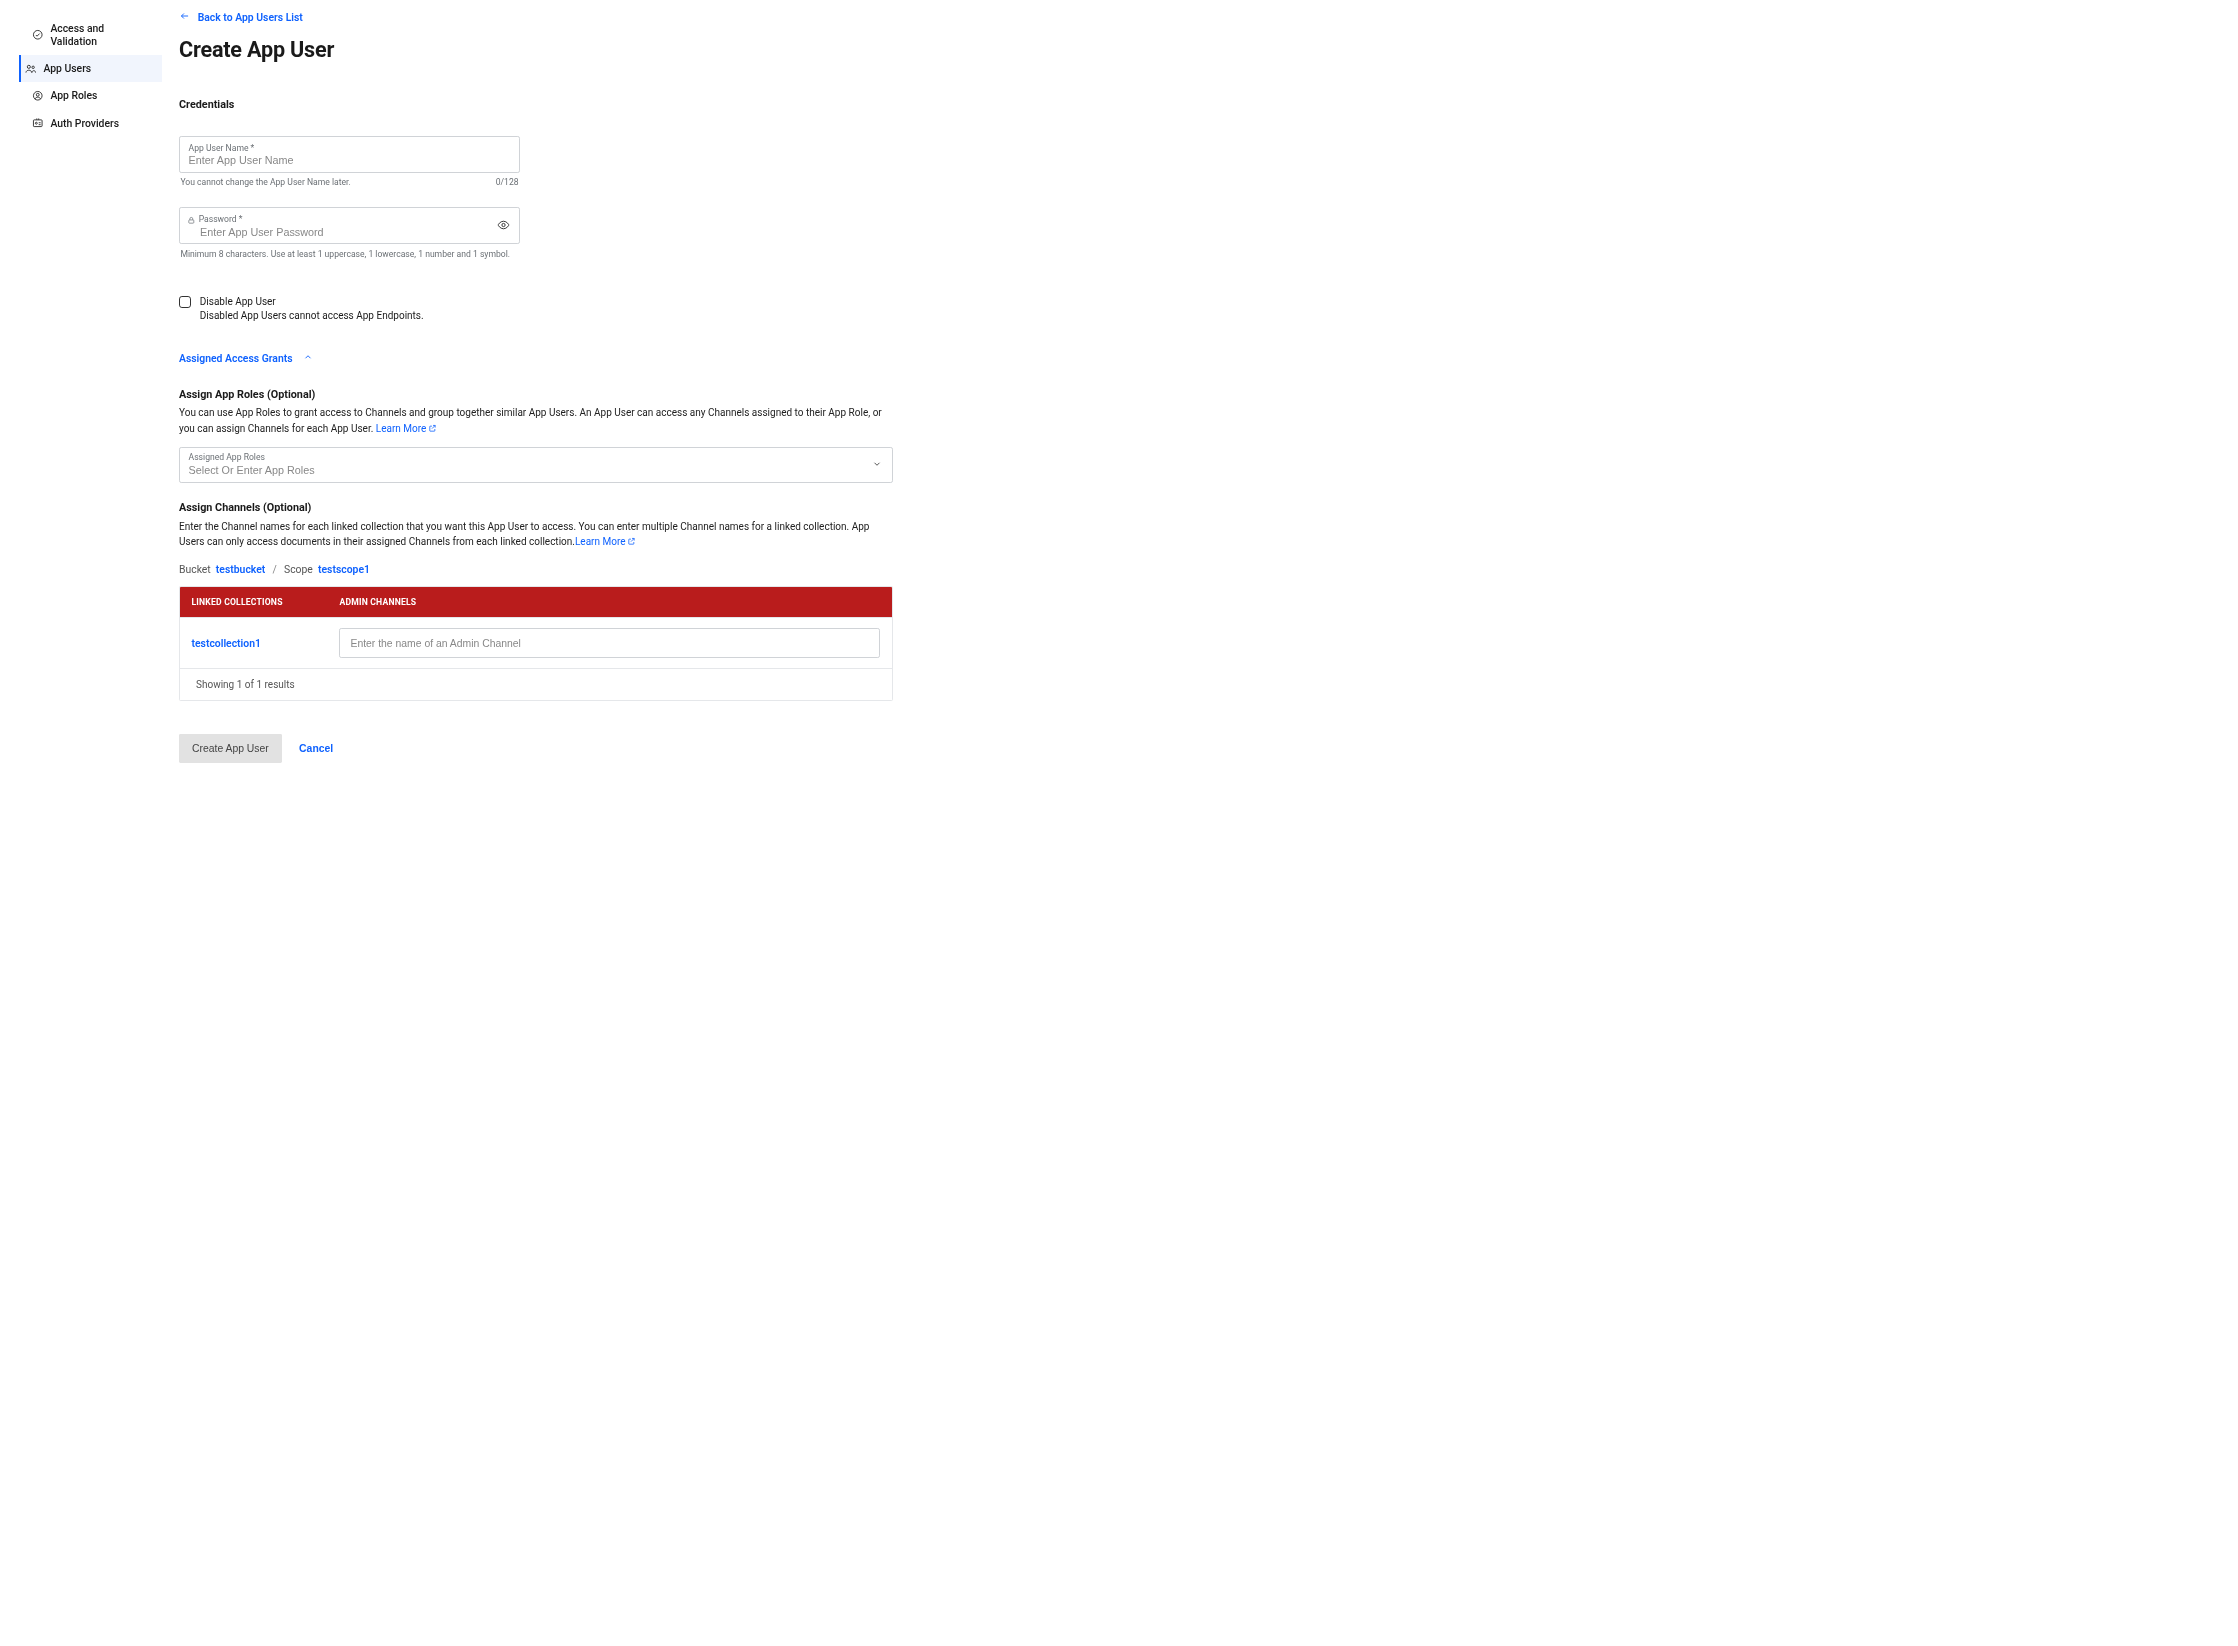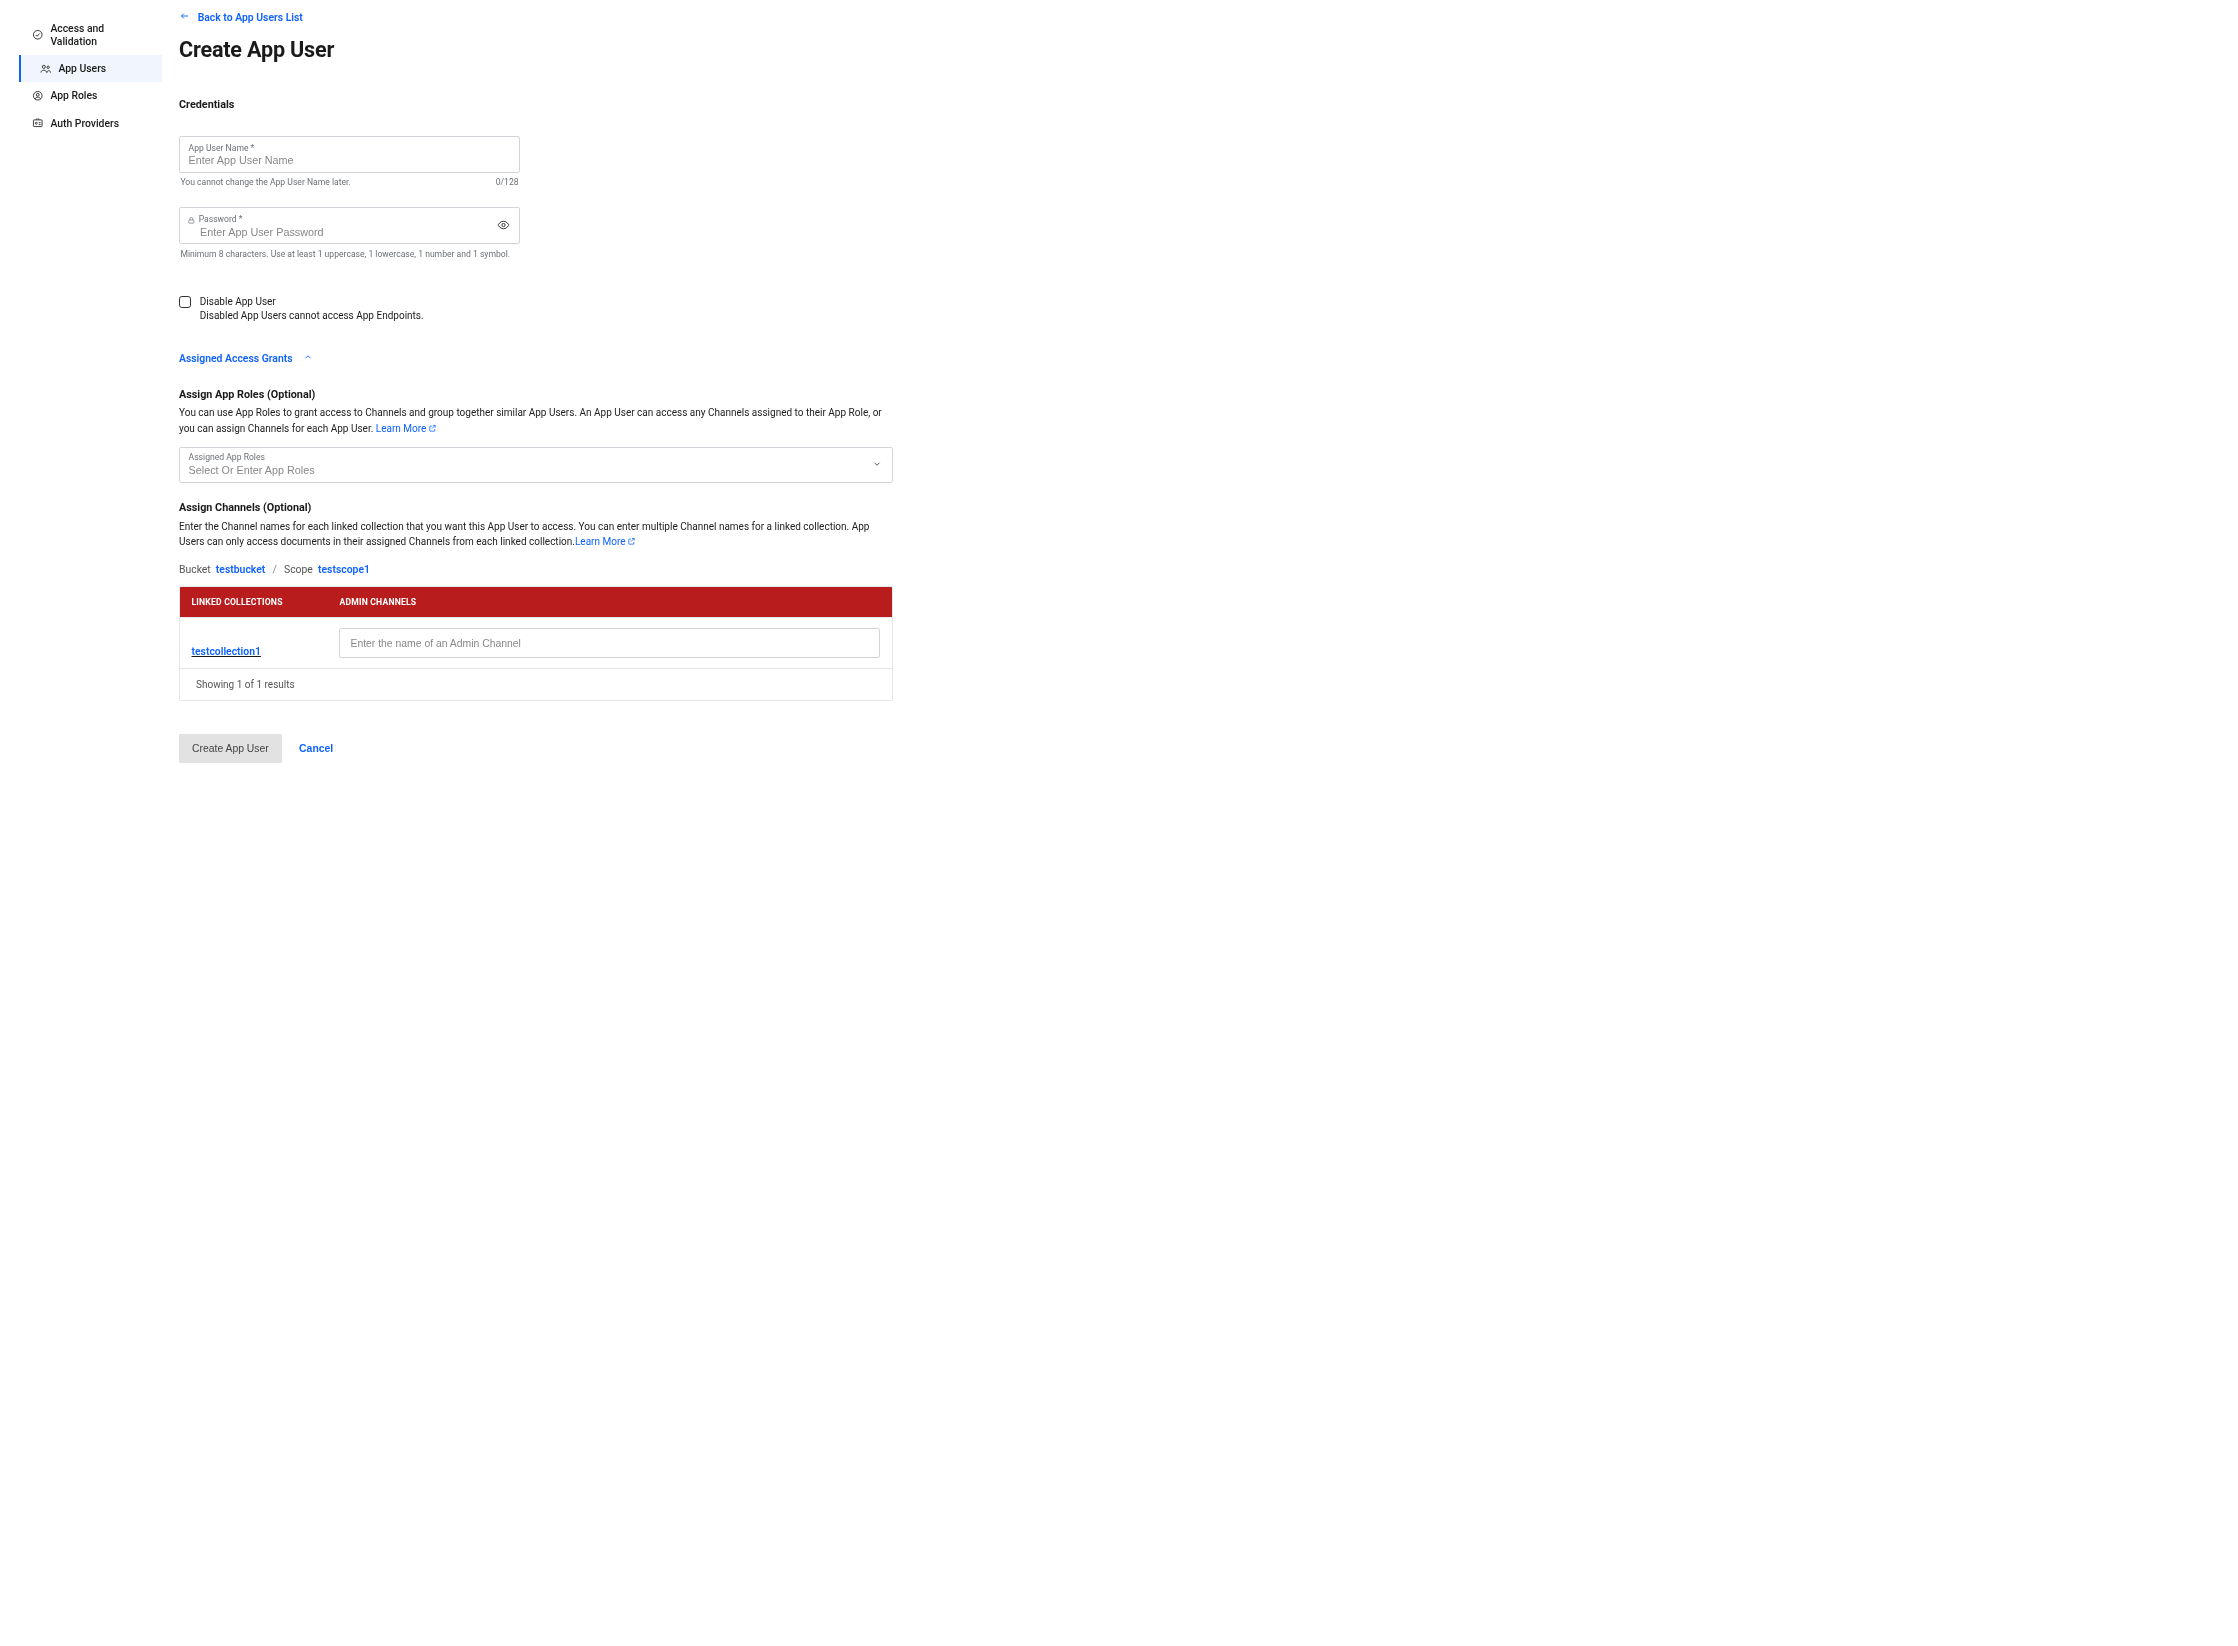--- a/index.html
+++ b/index.html
@@ -3,21 +3,21 @@
 <meta charset="utf-8">
 <style>
   * { box-sizing: border-box; margin: 0; padding: 0; }
   body { font-family: -apple-system, BlinkMacSystemFont, "Segoe UI", Roboto, Helvetica, Arial, sans-serif; font-size: 10px; color: #1a1a1a; background: #fff; }
   .app { display: flex; padding: 7.2px 29px 43px 18.7px; }
 
   
   .sidebar { width: 143px; flex-shrink: 0; padding-top: 7.2px; }
   .side-item { display: flex; align-items: center; gap: 7.2px; padding: 7.2px 10px 7.2px 13px; color: #1a1a1a; cursor: pointer; font-weight: 500; font-size: 10.4px; }
   .side-item .icon { width: 11.5px; height: 11.5px; display:flex; align-items:center; justify-content:center; color:#333; }
-  .side-item.active { background: #f1f5fd; border-left: 2.2px solid #0f62fe; padding-left: 19px; }
+  .side-item.active { background: #f1f5fd; border-left: 2.2px solid #0f62fe; padding-left: 4px; }
 
   
   .main { flex: 1; padding-left: 17.3px; max-width: 731px; }
   .backlink { display:inline-flex; align-items:center; gap:7.2px; color:#0f62fe; font-weight:600; font-size:10.4px; cursor:pointer; margin-top:4.3px; }
   h1.page-title { font-size: 21.6px; font-weight: 700; margin-top: 13px; letter-spacing: -0.2px; }
   h2.section-title { font-size: 10.8px; font-weight: 700; margin-top: 36px; }
   h2.section-title.tight { margin-top: 23px; }
   p.section-desc { font-size: 10px; color: #222; line-height: 1.55; margin-top: 4.3px; }
   a.link { color: #0f62fe; font-weight: 400; text-decoration: none; }
   .ext-icon { display:inline-block; vertical-align: -0.7px; margin-left:1.4px; }
@@ -50,21 +50,21 @@
   
   .crumb { margin-top:13px; font-size:10.4px; color:#555; }
   .crumb .clink { color:#0f62fe; font-weight:600; }
   .crumb .sep { margin:0 7.2px; color:#888; }
 
   
   .tbl { width:100%; border:0.7px solid #e5e7ea; border-radius:1.4px; overflow:hidden; margin-top:10px; }
   .tbl-head { display:flex; background:#b91c1c; color:#fff; font-size:8.6px; font-weight:700; letter-spacing:0.2px; }
   .col-a { width:148px; padding:10px 11.5px; }
   .col-b { flex:1; padding:10px 11.5px; }
-  .tbl-row { display:flex; align-items:flex-end; padding:10px 11.5px; border-top:0.7px solid #e5e7ea;text-decoration:underline; }
+  .tbl-row { display:flex; align-items:center; padding:10px 11.5px; border-top:0.7px solid #e5e7ea; }
   .tbl-row .col-a { padding:0; }
   .tbl-row .col-b { padding:0; }
   .collection-link { color:#0f62fe; font-weight:600; font-size:10.4px; }
   .chan-input { width:100%; border:0.7px solid #d0d3d7; border-radius:2.2px; padding:8.6px 10px; font-size:10.4px; outline:none; }
   .chan-input::placeholder { color:#888; }
   .results-row { padding:10px 16px; border-top:0.7px solid #e5e7ea; color:#555; font-size:10px; }
 
   
   .footer { display:flex; gap:17.3px; align-items:center; margin-top:33px; }
   .btn-primary { background:#e2e2e2; color:#444; border:none; padding:8.6px 13px; font-size:10.4px; font-weight:500; border-radius:1.4px; cursor:pointer; }

